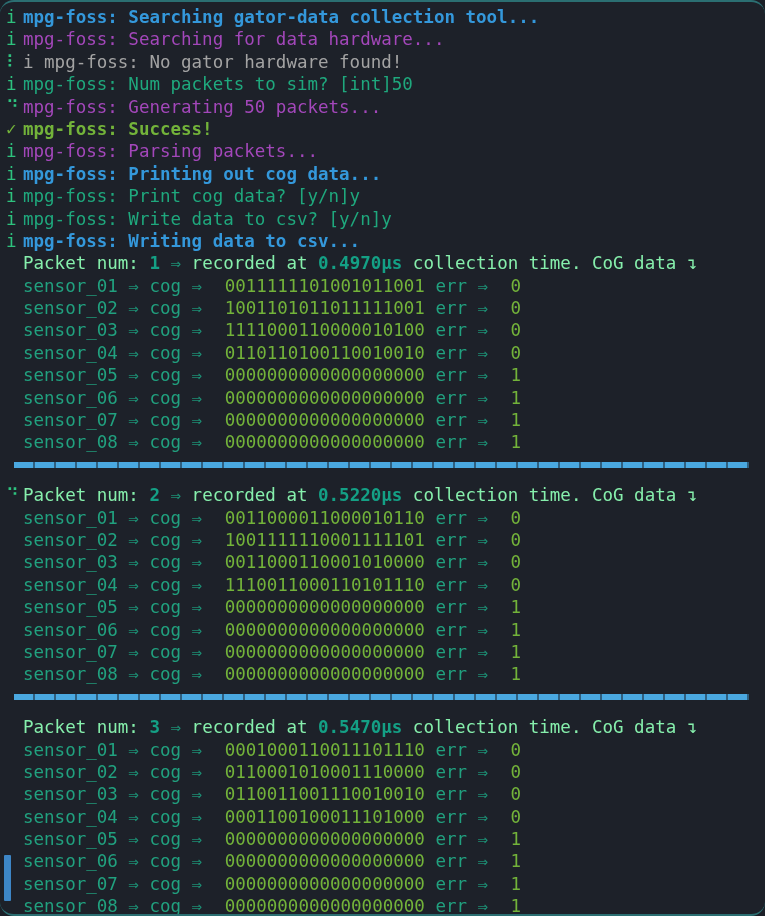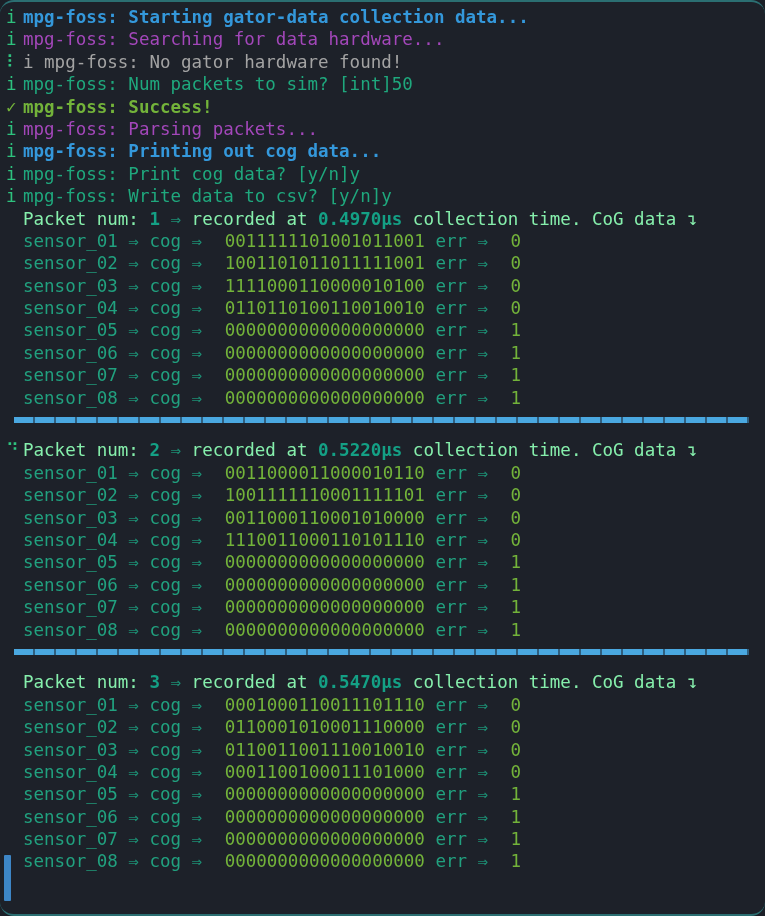--- a/index.html
+++ b/index.html
@@ -103,29 +103,31 @@
     height: 46px;
     background: #3d86c6;
     border-radius: 1px;
   }
 </style>
 </head>
 <body>
 
 <div id="terminal">
   <div id="screen">
-      <div class="line"><span class="gutter c-info">i</span><span class="c-blue">mpg-foss: </span><span class="c-blue">Starting gator-data collection data...</span></div>
+      <div class="line"><span class="gutter c-info">i</span><span class="c-blue">mpg-foss: </span><span class="c-blue">Searching gator-data collection tool...</span></div>
       <div class="line"><span class="gutter c-info">i</span><span class="c-purple">mpg-foss: </span><span class="c-purple">Searching for data hardware...</span></div>
       <div class="line"><span class="gutter c-spin">⠇</span><span class="c-red">i mpg-foss: </span><span class="c-red">No gator hardware found!</span></div>
       <div class="line"><span class="gutter c-info">i</span><span class="c-green">mpg-foss: </span><span class="c-green">Num packets to sim? [int]50</span></div>
+      <div class="line"><span class="gutter c-spin">⠙</span><span class="c-purple">mpg-foss: </span><span class="c-purple">Generating 50 packets...</span></div>
       <div class="line"><span class="gutter c-ok">✓</span><span class="c-greenb">mpg-foss: </span><span class="c-greenb">Success!</span></div>
       <div class="line"><span class="gutter c-info">i</span><span class="c-purple">mpg-foss: </span><span class="c-purple">Parsing packets...</span></div>
       <div class="line"><span class="gutter c-info">i</span><span class="c-blue">mpg-foss: </span><span class="c-blue">Printing out cog data...</span></div>
       <div class="line"><span class="gutter c-info">i</span><span class="c-green">mpg-foss: </span><span class="c-green">Print cog data? [y/n]y</span></div>
       <div class="line"><span class="gutter c-info">i</span><span class="c-green">mpg-foss: </span><span class="c-green">Write data to csv? [y/n]y</span></div>
+      <div class="line"><span class="gutter c-info">i</span><span class="c-blue">mpg-foss: </span><span class="c-blue">Writing data to csv...</span></div>
       <div class="line"><span class="gutter c-spin"> </span><span class="c-teal">Packet num: </span><span class="c-tealb">1</span><span class="c-arrow"> ⇒ </span><span class="c-teal">recorded at </span><span class="c-tealb">0.4970µs</span><span class="c-teal"> collection time. CoG data </span><span class="c-teal">↴</span></div>
       <div class="line"><span class="gutter"> </span><span class="c-label">sensor_01</span><span class="c-arrow"> ⇒ </span><span class="c-label">cog</span><span class="c-arrow"> ⇒ </span><span class="c-lime">0011111101001011001</span><span class="c-label"> err</span><span class="c-arrow"> ⇒ </span><span class="c-lime">0</span></div>
       <div class="line"><span class="gutter"> </span><span class="c-label">sensor_02</span><span class="c-arrow"> ⇒ </span><span class="c-label">cog</span><span class="c-arrow"> ⇒ </span><span class="c-lime">1001101011011111001</span><span class="c-label"> err</span><span class="c-arrow"> ⇒ </span><span class="c-lime">0</span></div>
       <div class="line"><span class="gutter"> </span><span class="c-label">sensor_03</span><span class="c-arrow"> ⇒ </span><span class="c-label">cog</span><span class="c-arrow"> ⇒ </span><span class="c-lime">1111000110000010100</span><span class="c-label"> err</span><span class="c-arrow"> ⇒ </span><span class="c-lime">0</span></div>
       <div class="line"><span class="gutter"> </span><span class="c-label">sensor_04</span><span class="c-arrow"> ⇒ </span><span class="c-label">cog</span><span class="c-arrow"> ⇒ </span><span class="c-lime">0110110100110010010</span><span class="c-label"> err</span><span class="c-arrow"> ⇒ </span><span class="c-lime">0</span></div>
       <div class="line"><span class="gutter"> </span><span class="c-label">sensor_05</span><span class="c-arrow"> ⇒ </span><span class="c-label">cog</span><span class="c-arrow"> ⇒ </span><span class="c-lime">0000000000000000000</span><span class="c-label"> err</span><span class="c-arrow"> ⇒ </span><span class="c-lime">1</span></div>
       <div class="line"><span class="gutter"> </span><span class="c-label">sensor_06</span><span class="c-arrow"> ⇒ </span><span class="c-label">cog</span><span class="c-arrow"> ⇒ </span><span class="c-lime">0000000000000000000</span><span class="c-label"> err</span><span class="c-arrow"> ⇒ </span><span class="c-lime">1</span></div>
       <div class="line"><span class="gutter"> </span><span class="c-label">sensor_07</span><span class="c-arrow"> ⇒ </span><span class="c-label">cog</span><span class="c-arrow"> ⇒ </span><span class="c-lime">0000000000000000000</span><span class="c-label"> err</span><span class="c-arrow"> ⇒ </span><span class="c-lime">1</span></div>
       <div class="line"><span class="gutter"> </span><span class="c-label">sensor_08</span><span class="c-arrow"> ⇒ </span><span class="c-label">cog</span><span class="c-arrow"> ⇒ </span><span class="c-lime">0000000000000000000</span><span class="c-label"> err</span><span class="c-arrow"> ⇒ </span><span class="c-lime">1</span></div>
       <div class="divider">

